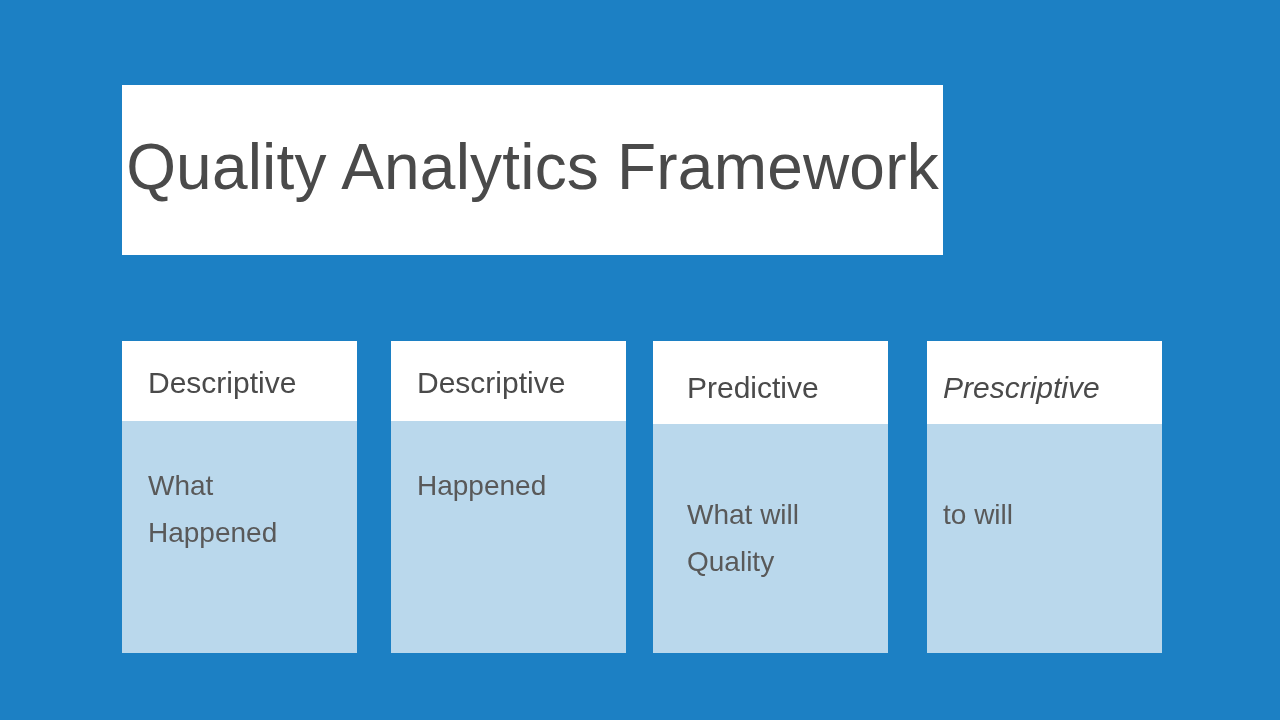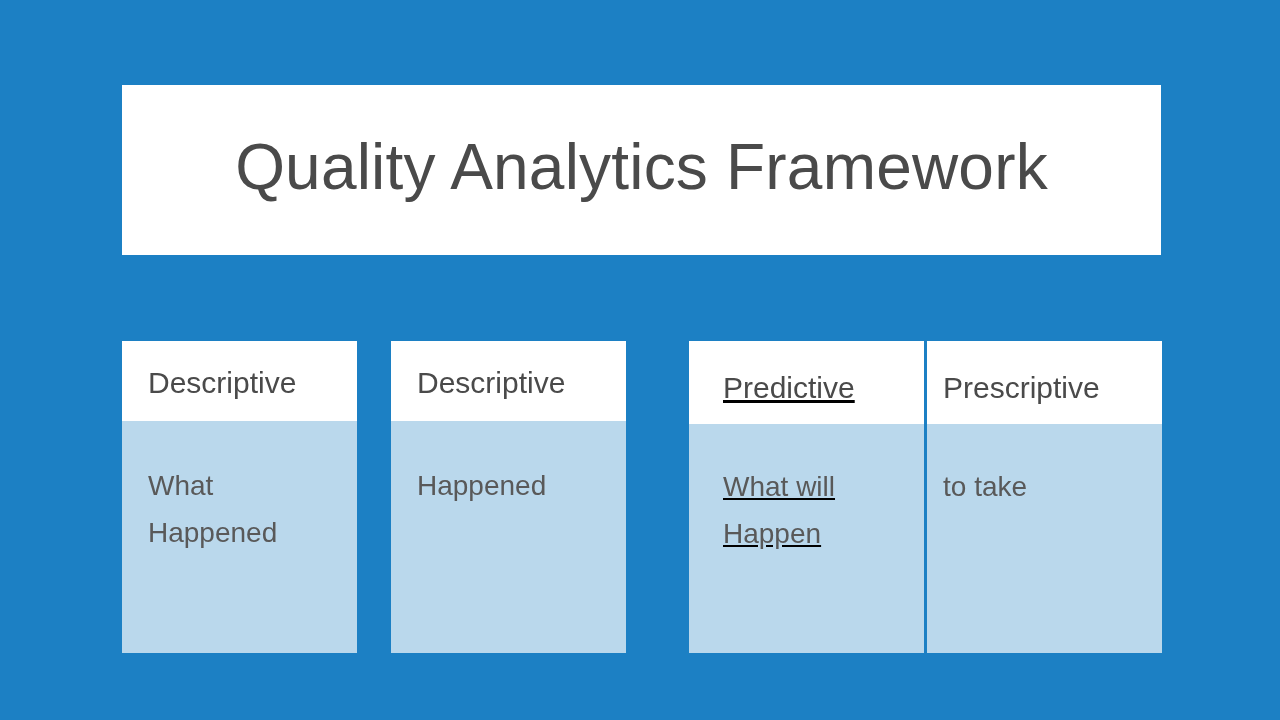--- a/index.html
+++ b/index.html
@@ -20,21 +20,21 @@
     height: 720px;
     background: #1c80c4;
     box-sizing: border-box;
   }
 
   
   #title-card {
     position: absolute;
     left: 122px;
     top: 85px;
-    width: 1039px;
+    width: 821px;
     height: 170px;
     background: #ffffff;
     display: flex;
     align-items: center;
     justify-content: center;
     box-sizing: border-box;
   }
 
   #title-text {
     font-size: 64px;
@@ -60,40 +60,40 @@
     top: 0;
     width: 235px;
     height: 312px;
     background: #bad8ec;
     box-sizing: border-box;
     overflow: hidden;
   }
 
   .card-0 { left: 0px; }
   .card-1 { left: 269px; }
-  .card-2 { left: 567px; text-decoration: underline; }
+  .card-2 { left: 531px; }
   .card-3 { left: 805px; }
 
   .card-header {
     background: #ffffff;
     height: 80px;
     display: flex;
     align-items: center;
     box-sizing: border-box;
     padding: 4px 0 0 26px;
     text-align: center;
   }
 
   .card-2 .card-header,
   .card-3 .card-header {
     height: 83px;
   }
 
   .card-2 .card-header { padding-left: 34px; }
-  .card-3 .card-header { padding-left: 16px; }
+  .card-3 .card-header { padding-left: 16px; font-style: italic; }
 
   .card-title {
     font-size: 30px;
     font-weight: 400;
     color: #4a4a4a;
     line-height: 1.15;
     white-space: nowrap;
   }
 
   .card-2 .card-title,
@@ -104,20 +104,21 @@
 
   .card-body {
     padding: 42px 14px 0 26px;
     box-sizing: border-box;
   }
 
   .card-2 .card-body,
   .card-3 .card-body {
     padding-left: 34px;
     padding-top: 40px;
+    margin-top: 28px;
   }
 
   .card-3 .card-body { padding-left: 16px; }
 
   .card-line {
     font-size: 28px;
     font-weight: 400;
     color: #595959;
     line-height: 1.67;
     white-space: nowrap;
@@ -152,27 +153,27 @@
         <div class="card-line">Happened</div>
       </div>
     </div>
 
     <div class="card card-2">
       <div class="card-header">
         <span class="card-title">Predictive</span>
       </div>
       <div class="card-body">
         <div class="card-line">What will</div>
-        <div class="card-line">Happen</div>
+        <div class="card-line">Quality</div>
       </div>
     </div>
 
     <div class="card card-3">
       <div class="card-header">
         <span class="card-title">Prescriptive</span>
       </div>
       <div class="card-body">
-        <div class="card-line">to take</div>
+        <div class="card-line">to will</div>
       </div>
     </div>
 
   </div>
 </div>
 
 </body></html>

